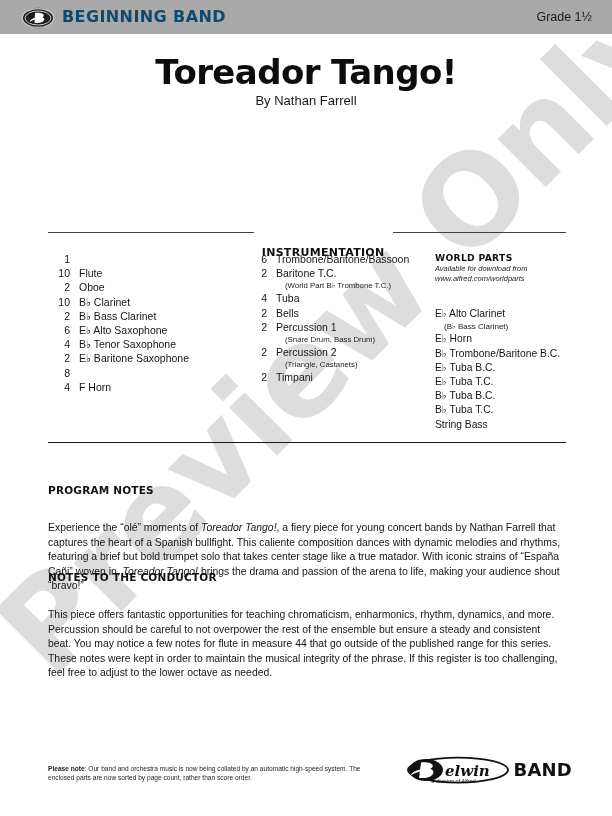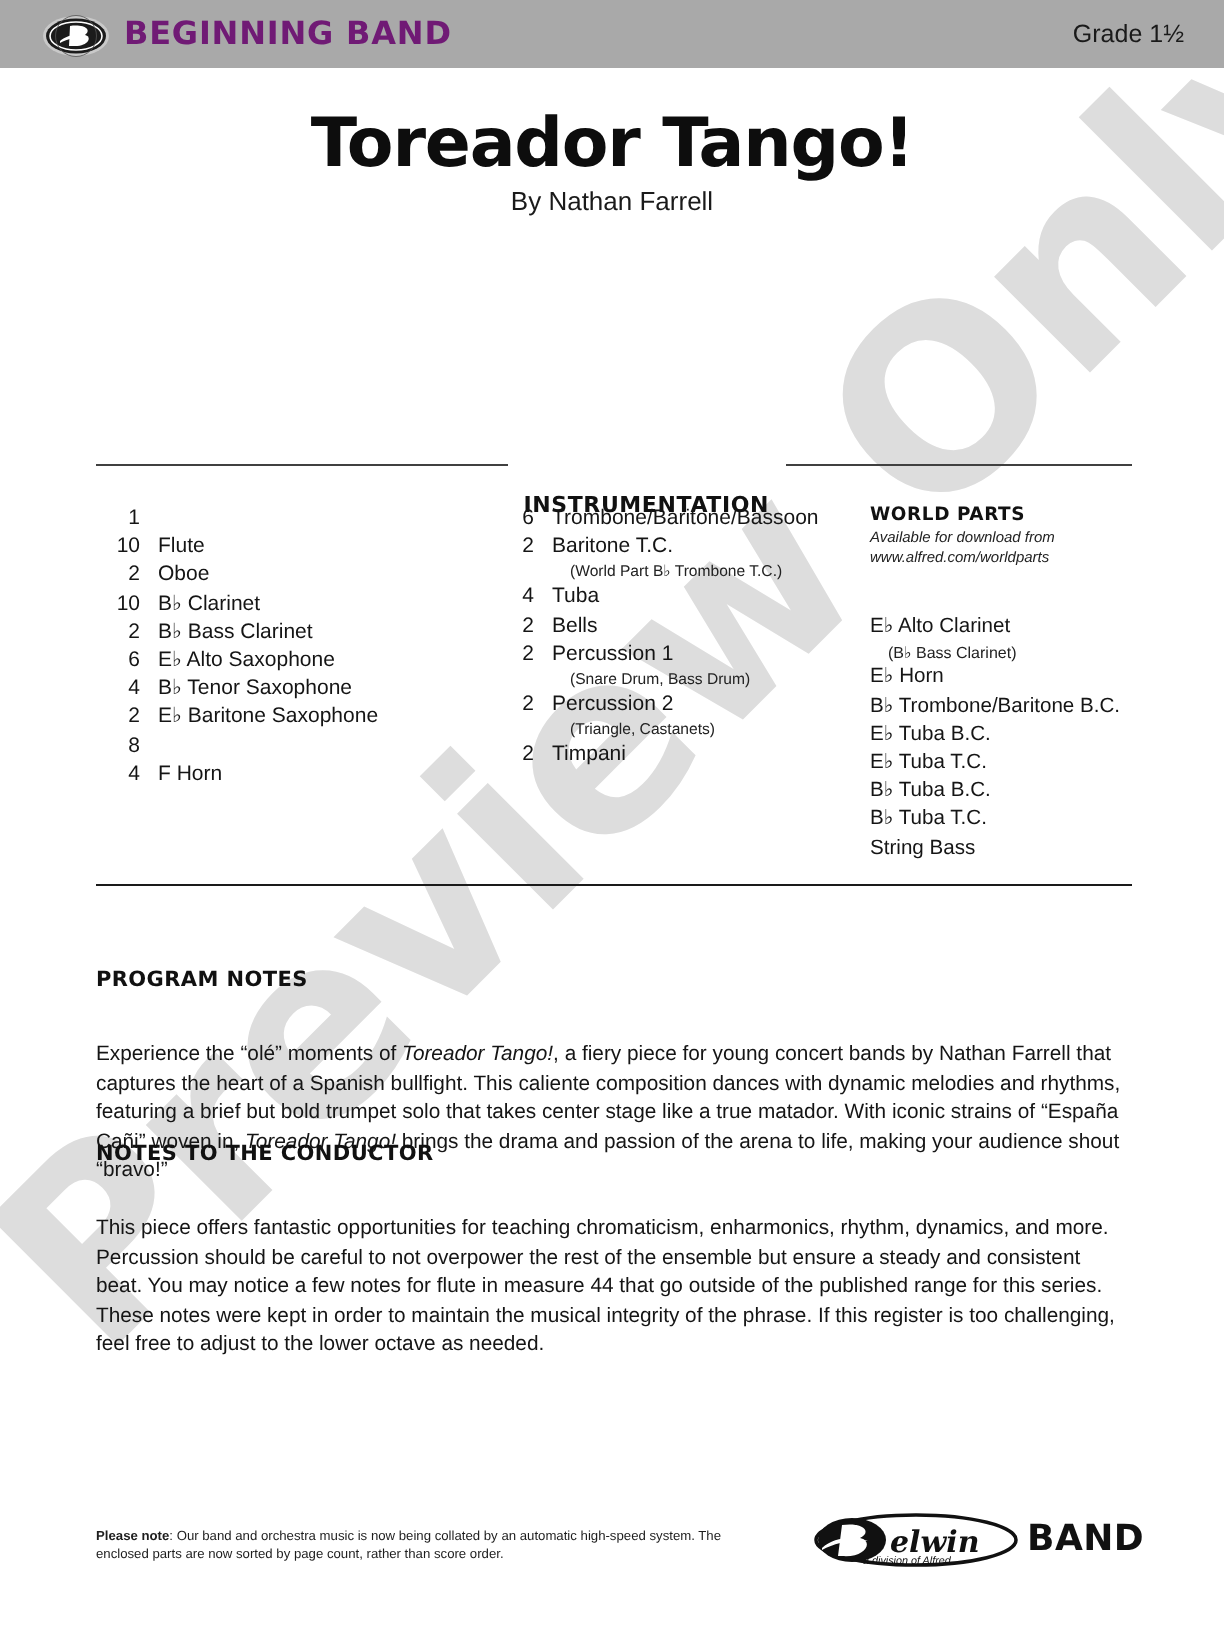--- a/index.html
+++ b/index.html
@@ -57,21 +57,21 @@
     height: 22px;
   }
   #header-series {
     position: absolute;
     left: 62px;
     top: 7px;
     font-family: "DejaVu Sans", sans-serif;
     font-weight: bold;
     font-size: 16px;
     letter-spacing: 0.4px;
-    color: #701a75;
+    color: #0c4a6e;
     line-height: 20px;
   }
   #header-grade {
     position: absolute;
     right: 20px;
     top: 9px;
     font-size: 12.5px;
     color: #1a1a1a;
     line-height: 17px;
   }

